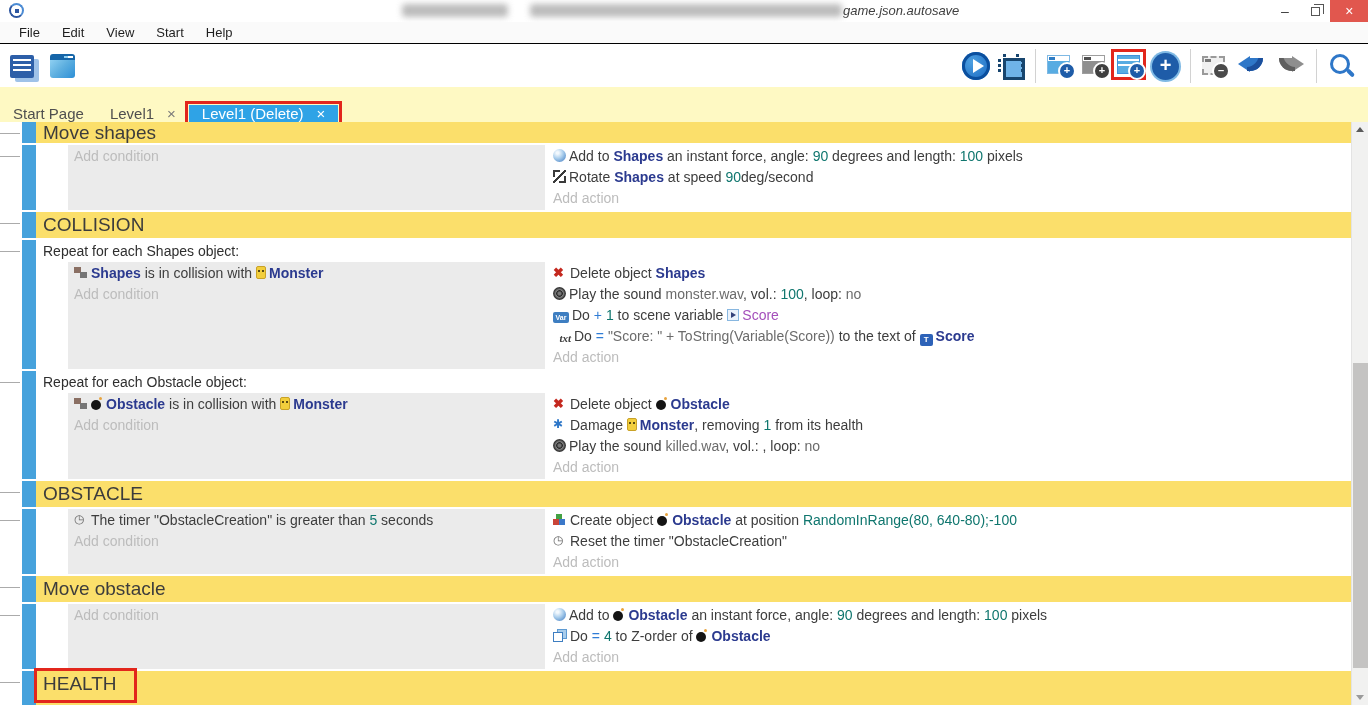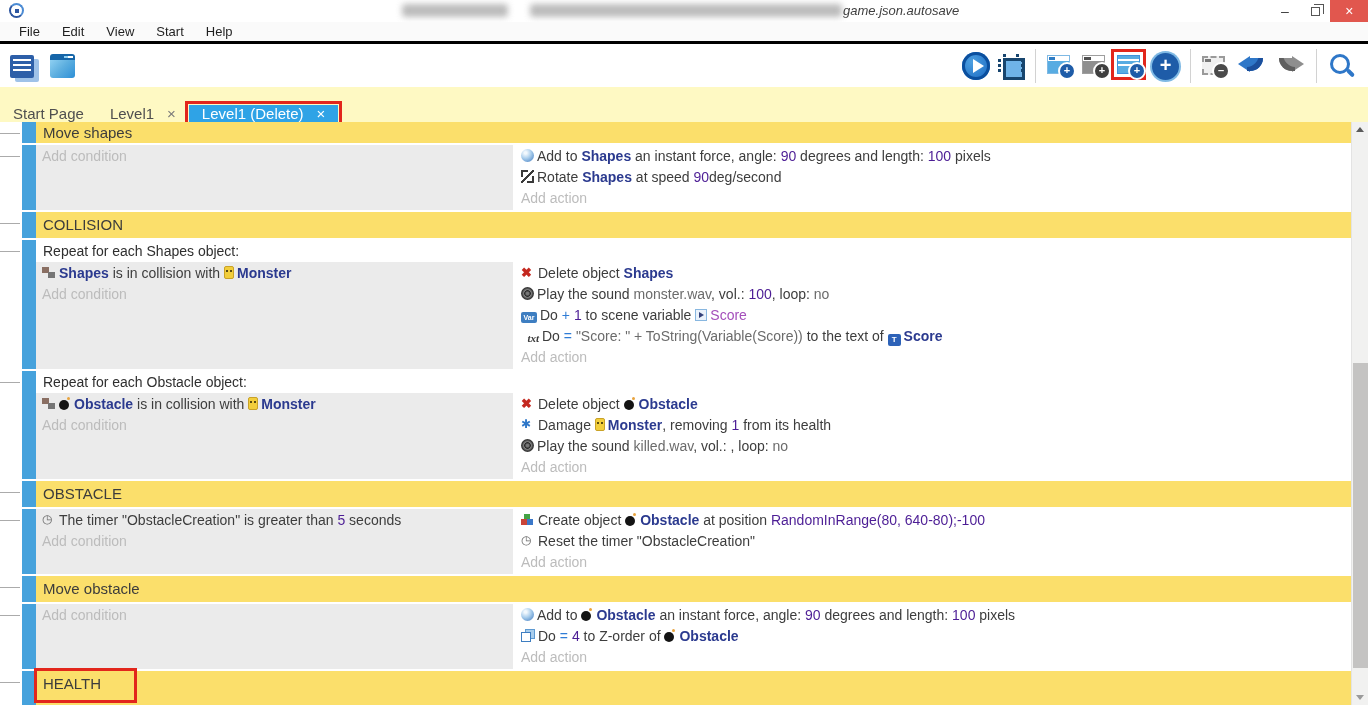--- a/index.html
+++ b/index.html
@@ -18,21 +18,21 @@
   .title-text{position:absolute;left:843px;top:3px;font-size:13px;color:#3F3F3F;}
   .win-controls{position:absolute;right:0;top:0;height:22px;display:flex;}
   .win-btn{width:30px;height:22px;display:flex;align-items:center;justify-content:center;
            font-size:14px;color:#444;}
   .win-btn.close{width:38px;background:#E1574E;color:#FFF;font-size:14px;}
   .restore-glyph{position:relative;width:9px;height:9px;border:1px solid #555;background:#FFF;}
   .restore-glyph::before{content:"";position:absolute;left:2px;top:-4px;width:9px;height:9px;border:1px solid #555;border-bottom:none;border-left:none;}
 
   
   .menubar{position:absolute;left:0;top:22px;width:100%;height:22px;background:#FAFAFA;
-           border-bottom:3px solid #000000;display:flex;align-items:center;padding-left:8px;}
+           border-bottom:1px solid #000000;display:flex;align-items:center;padding-left:8px;}
   .menu-item{padding:0 11px;font-size:13px;color:#1F1F1F;line-height:21px;}
 
   
   .toolbar{position:absolute;left:0;top:45px;width:100%;height:42px;background:#FFF;
            display:flex;align-items:center;}
   .tb-group-left{display:flex;align-items:center;gap:11px;padding-left:10px;}
   .tb-group-right{display:flex;align-items:center;gap:8px;margin-left:auto;padding-right:12px;}
   .tb{position:relative;display:inline-block;}
   .tb-div{width:0;height:34px;border-left:1px solid #D2D2D2;margin:0 3px;}
   .annot{outline:3px solid #E2261C;outline-offset:3px;}
@@ -95,31 +95,31 @@
   
   .events{position:absolute;left:0;top:122px;width:1351px;bottom:0;background:#FFF;
           display:flex;flex-direction:column;overflow:hidden;}
   .block{display:flex;margin-bottom:2px;flex:none;}
   .block:last-child{margin-bottom:0;flex:1;}
   .tickcell{width:22px;background:#FFF;position:relative;flex:none;}
   .tickcell::before{content:"";position:absolute;left:0;top:11px;width:20px;height:1px;background:#ABABAB;}
   .barcell{width:14px;background:#46A2DC;flex:none;}
   .bodycell{flex:1;display:flex;flex-direction:column;min-width:0;}
   .groupbody{background:#FBDF6B;}
-  .group-label{font-size:15px;color:#3C3C3C;line-height:26px;padding-left:7px;}
+  .group-label{font-size:19px;color:#3C3C3C;line-height:26px;padding-left:7px;}
   .group-label.first{line-height:21px;}
   .repeat-head{height:22px;line-height:22px;font-size:14px;color:#2F2F2F;background:#FFF;padding-left:7px;white-space:pre;}
-  .cols{flex:1;display:flex;min-height:0;}
+  .cols{flex:1;display:flex;min-height:0;padding-left:32px;}
   .cond{width:479px;flex:none;background:#EBEBEB;border-right:2px solid #FFF;padding-top:1px;overflow:hidden;}
   .acts{flex:1;background:#FFF;padding-top:1px;overflow:hidden;}
   .line{height:21px;line-height:21px;font-size:14px;padding-left:6px;white-space:pre;overflow:hidden;color:#3D3D3D;}
   .addline{color:#BCBCBC;}
   .seg-p{color:#3D3D3D;}
   .seg-obj{color:#2B3A8F;font-weight:bold;}
-  .seg-num{color:#4c1d95;}
+  .seg-num{color:#0f766e;}
   .seg-op{color:#2F7CD6;}
   .seg-var{color:#A44FBB;}
   .seg-str{color:#6B6B6B;}
 
   
   .mi{display:inline-block;position:relative;width:14px;height:13px;margin-right:3px;vertical-align:-1px;}
   .mi-force{width:13px;border-radius:50%;background:radial-gradient(circle at 35% 30%,#F2F8FD 10%,#A9CDEC 45%,#4E86C6 90%);}
   .mi-rotate{width:13px;background:linear-gradient(315deg,transparent 44%,#3A3A3A 44% 56%,transparent 56%);}
   .mi-rotate::before{content:"";position:absolute;left:0;top:0;width:5px;height:5px;border-top:2px solid #3A3A3A;border-left:2px solid #3A3A3A;}
   .mi-rotate::after{content:"";position:absolute;right:0;bottom:0;width:5px;height:5px;border-bottom:2px solid #3A3A3A;border-right:2px solid #3A3A3A;}

